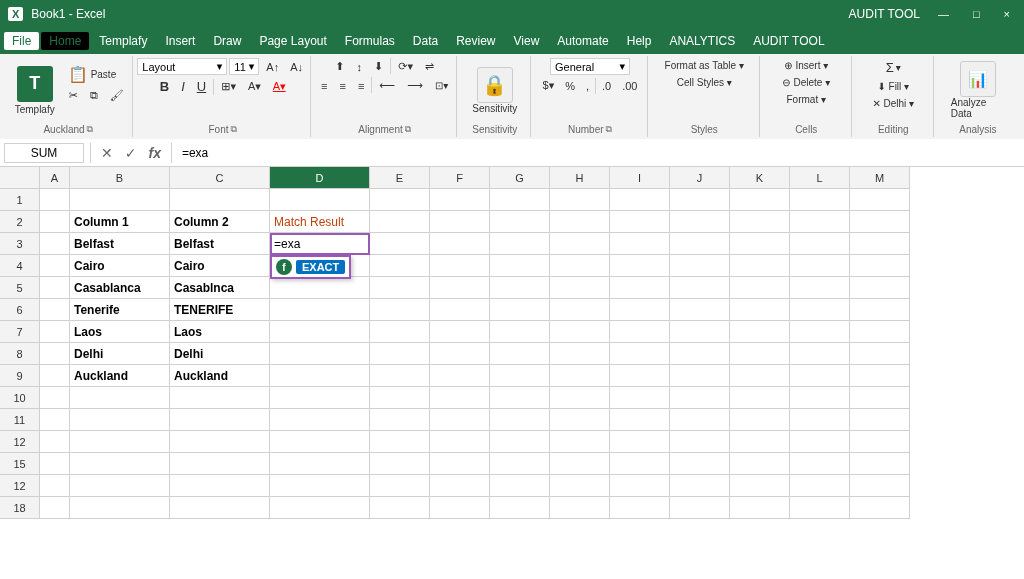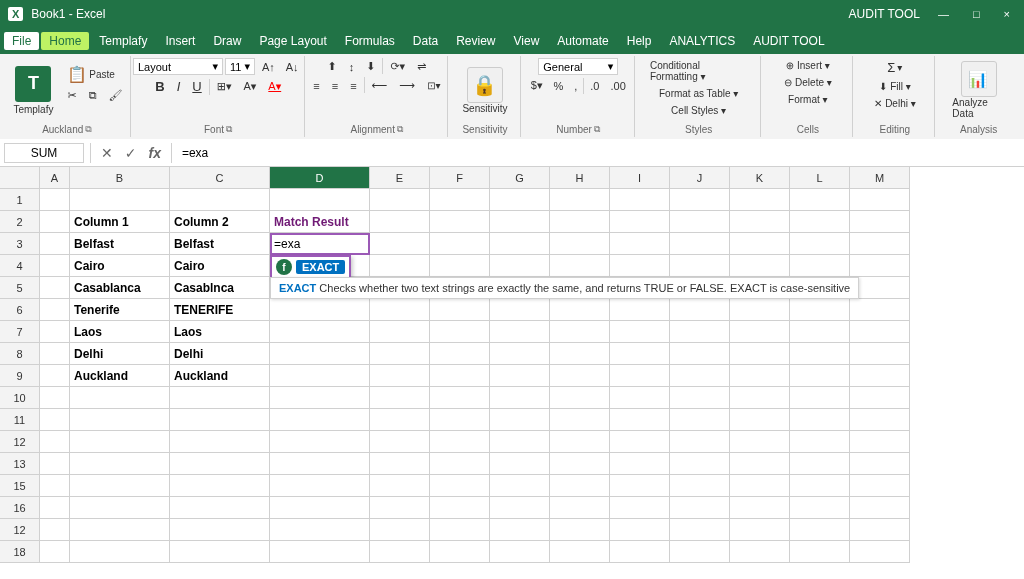--- a/index.html
+++ b/index.html
@@ -165,21 +165,21 @@
       padding: 0 4px;
       display: flex;
       align-items: center;
       font-size: 12px;
       flex-shrink: 0;
       overflow: hidden;
       white-space: nowrap;
       cursor: cell;
     }
     .cell.bold { font-weight: bold; }
-    .cell.green-text { color: #701a75; font-weight: bold; }
+    .cell.green-text { color: #c2410c; font-weight: normal; }
     .cell.active-cell {
       border: 2px solid #9b59b6;
       outline: none;
     }
     .cell.editing {
       padding: 0 2px;
     }
 
     .autocomplete-popup {
       position: absolute;
@@ -230,21 +230,21 @@
     <div class="title-bar-right">
       <span style="font-size:12px;">AUDIT TOOL</span>
       <span style="cursor:pointer;padding:0 6px;">—</span>
       <span style="cursor:pointer;padding:0 6px;">□</span>
       <span style="cursor:pointer;padding:0 6px;">×</span>
     </div>
   </div>
 
   <div class="menu-bar">
     <span class="menu-item active">File</span>
-    <span class="menu-item" style="background:#bef264;color:#217346;">Home</span>
+    <span class="menu-item" style="background:#000000;color:#217346;">Home</span>
     <span class="menu-item">Templafy</span>
     <span class="menu-item">Insert</span>
     <span class="menu-item">Draw</span>
     <span class="menu-item">Page Layout</span>
     <span class="menu-item">Formulas</span>
     <span class="menu-item">Data</span>
     <span class="menu-item">Review</span>
     <span class="menu-item">View</span>
     <span class="menu-item">Automate</span>
     <span class="menu-item">Help</span>
@@ -369,23 +369,20 @@
       </div>
       <div class="ribbon-group-label">
         <span>Number</span>
         <span style="font-size:9px;cursor:pointer;">⧉</span>
       </div>
     </div>
 
     <div class="ribbon-group" style="min-width:110px;">
       <div class="ribbon-group-content" style="flex-direction:column;gap:2px;">
         <div class="ribbon-btn-small">
-          <span style="font-size:10px;">Conditional Formatting ▾</span>
-        </div>
-        <div class="ribbon-btn-small">
           <span style="font-size:10px;">Format as Table ▾</span>
         </div>
         <div class="ribbon-btn-small">
           <span style="font-size:10px;">Cell Styles ▾</span>
         </div>
       </div>
       <div class="ribbon-group-label">
         <span>Styles</span>
       </div>
     </div>
@@ -656,53 +653,21 @@
           <div class="cell" style="width: 60px;"></div>
           <div class="cell" style="width: 60px;"></div>
           <div class="cell" style="width: 60px;"></div>
           <div class="cell" style="width: 60px;"></div>
           <div class="cell" style="width: 60px;"></div>
           <div class="cell" style="width: 60px;"></div>
           <div class="cell" style="width: 60px;"></div>
           <div class="cell" style="width: 60px;"></div>
         </div>
         <div class="grid-row">
-          <div class="row-header">13</div>
-          <div class="cell" style="width: 30px;"></div>
-          <div class="cell" style="width: 100px;"></div>
-          <div class="cell" style="width: 100px;"></div>
-          <div class="cell" style="width: 100px;"></div>
-          <div class="cell" style="width: 60px;"></div>
-          <div class="cell" style="width: 60px;"></div>
-          <div class="cell" style="width: 60px;"></div>
-          <div class="cell" style="width: 60px;"></div>
-          <div class="cell" style="width: 60px;"></div>
-          <div class="cell" style="width: 60px;"></div>
-          <div class="cell" style="width: 60px;"></div>
-          <div class="cell" style="width: 60px;"></div>
-          <div class="cell" style="width: 60px;"></div>
-        </div>
-        <div class="grid-row">
           <div class="row-header">15</div>
-          <div class="cell" style="width: 30px;"></div>
-          <div class="cell" style="width: 100px;"></div>
-          <div class="cell" style="width: 100px;"></div>
-          <div class="cell" style="width: 100px;"></div>
-          <div class="cell" style="width: 60px;"></div>
-          <div class="cell" style="width: 60px;"></div>
-          <div class="cell" style="width: 60px;"></div>
-          <div class="cell" style="width: 60px;"></div>
-          <div class="cell" style="width: 60px;"></div>
-          <div class="cell" style="width: 60px;"></div>
-          <div class="cell" style="width: 60px;"></div>
-          <div class="cell" style="width: 60px;"></div>
-          <div class="cell" style="width: 60px;"></div>
-        </div>
-        <div class="grid-row">
-          <div class="row-header">16</div>
           <div class="cell" style="width: 30px;"></div>
           <div class="cell" style="width: 100px;"></div>
           <div class="cell" style="width: 100px;"></div>
           <div class="cell" style="width: 100px;"></div>
           <div class="cell" style="width: 60px;"></div>
           <div class="cell" style="width: 60px;"></div>
           <div class="cell" style="width: 60px;"></div>
           <div class="cell" style="width: 60px;"></div>
           <div class="cell" style="width: 60px;"></div>
           <div class="cell" style="width: 60px;"></div>
@@ -742,20 +707,16 @@
           <div class="cell" style="width: 60px;"></div>
           <div class="cell" style="width: 60px;"></div>
         </div>
       </div>
 
     <div class="autocomplete-popup" style="top:calc(22px + 22px + 22px + 22px); left:calc(40px + 30px + 100px + 100px); width:auto;">
       <span style="width:16px;height:16px;background:#217346;border-radius:50%;display:flex;align-items:center;justify-content:center;color:white;font-size:10px;font-weight:bold;flex-shrink:0;">f</span>
       <span class="autocomplete-item">EXACT</span>
     </div>
 
-    <div class="tooltip-popup" style="top:calc(22px + 22px + 22px + 22px + 22px); left:calc(40px + 30px + 100px + 100px);">
-      <span class="func-name">EXACT</span>
-      <span> <span>Checks whether two text strings are exactly the same, and returns TRUE or FALSE. EXACT is case-sensitive</span></span>
-    </div>
 
   </div>
 
 </div>
 
 </body></html>

